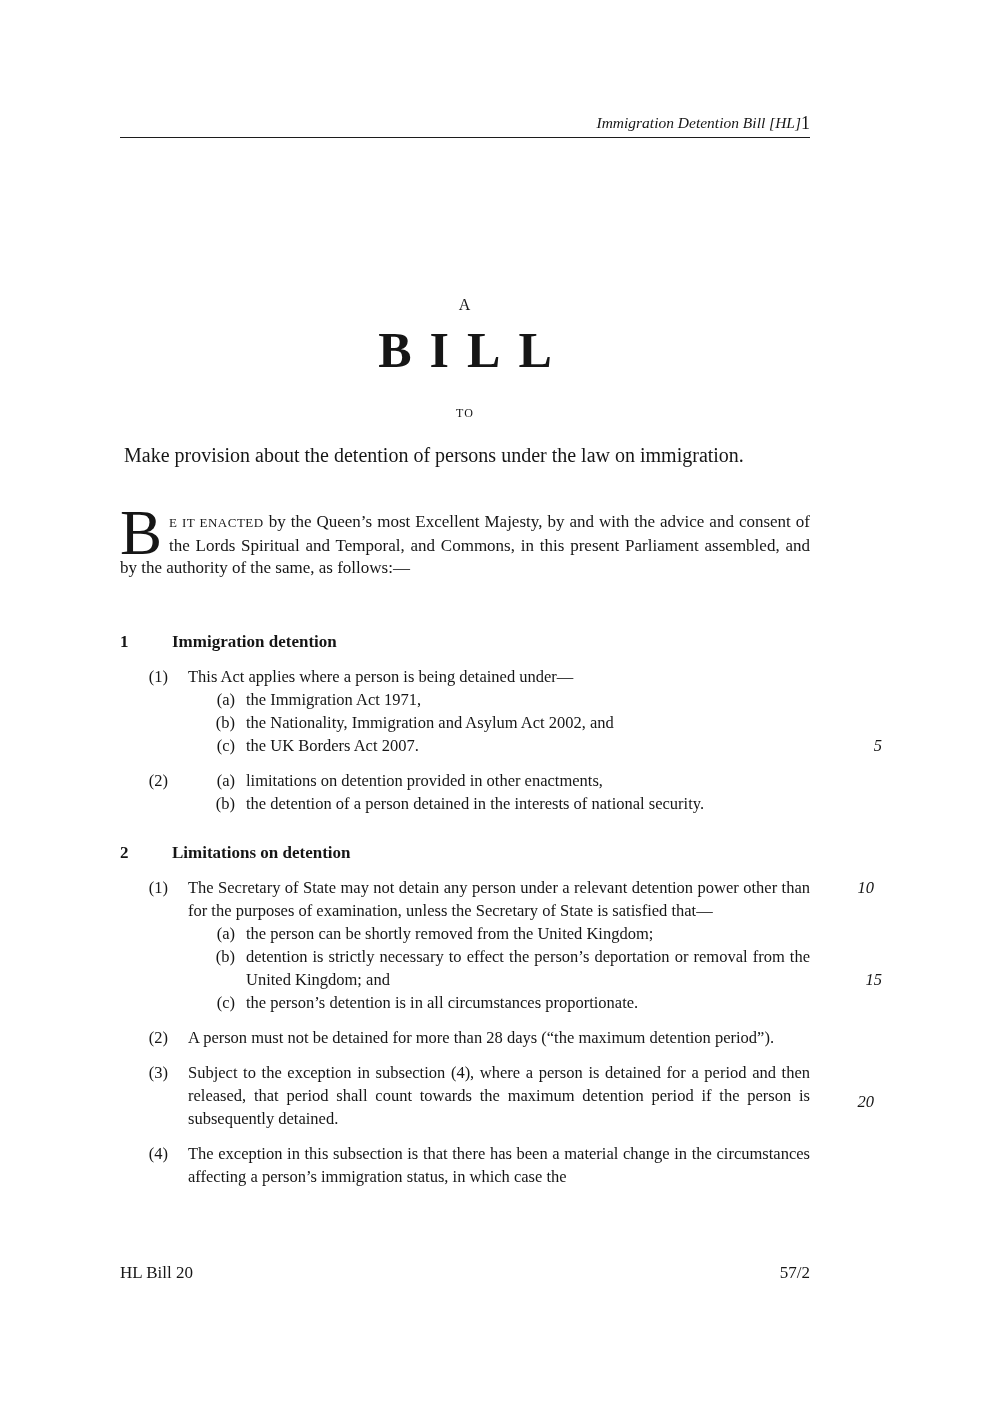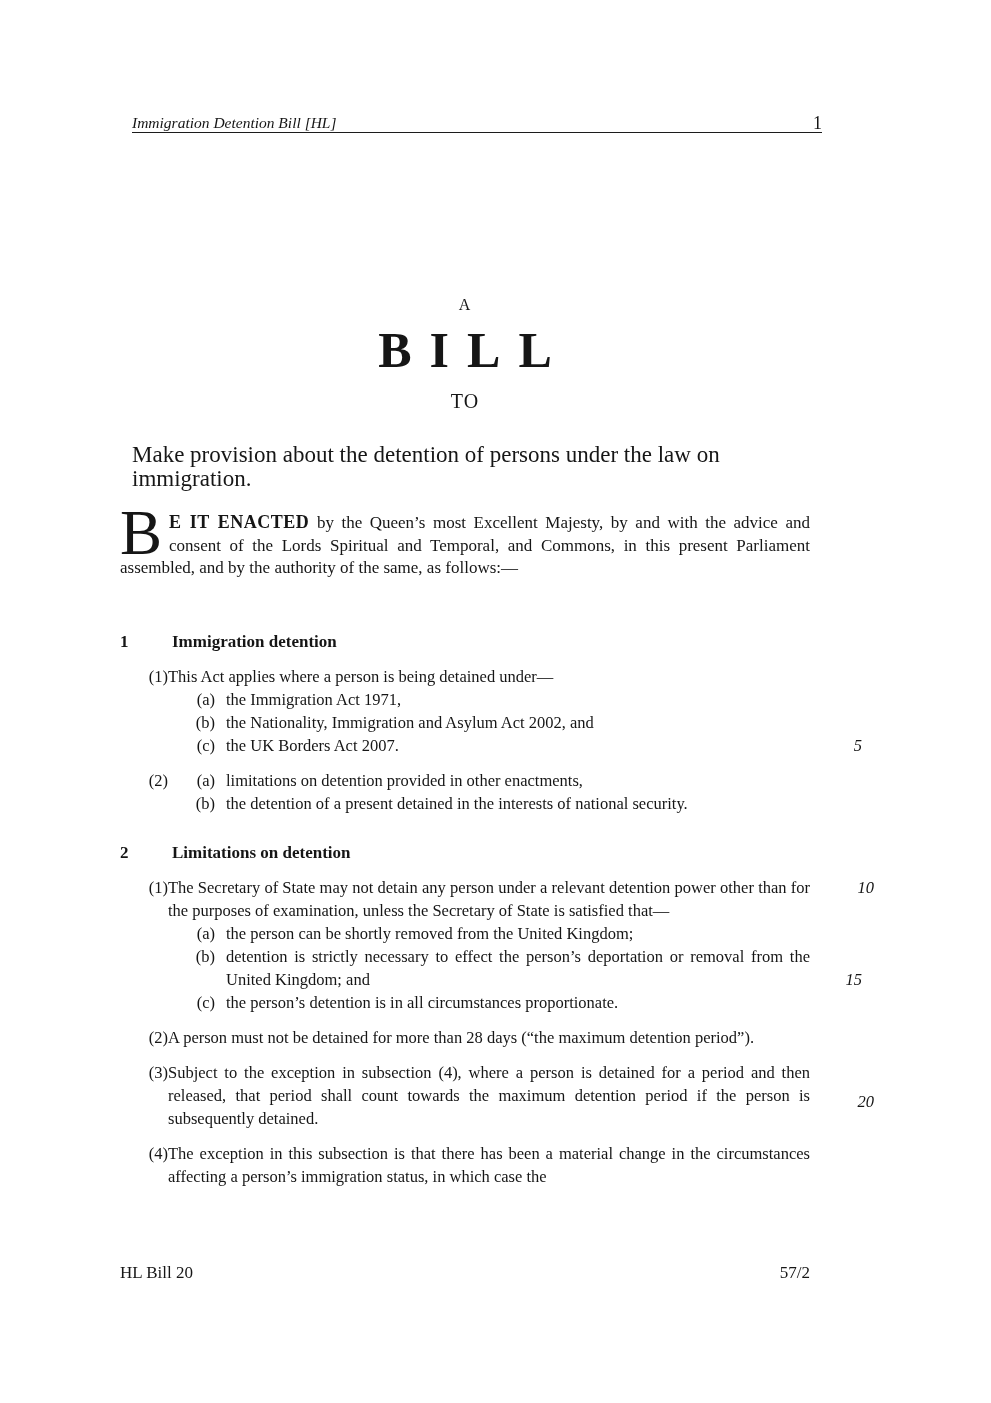--- a/index.html
+++ b/index.html
@@ -17,91 +17,92 @@
     position:absolute;
     left:120px;
     top:0;
     width:690px;
   }
 
   
   .running-header {
     position:absolute;
     top:114px;
-    left:12px;
+    left:0;
     width:690px;
     display:flex;
-    justify-content:space-between;
+    justify-content:flex-end;
     align-items:flex-end;
     border-bottom:1.5px solid #1c1c1c;
+    padding-bottom:5px;
   }
   .running-title { font-style:italic; font-size:15.5px; }
   .page-number { font-size:18px; line-height:1; }
 
   
   .masthead {
     position:absolute;
     top:296px;
     left:0;
     width:690px;
     text-align:center;
   }
   .article-label { font-size:16px; letter-spacing:1px; line-height:18px; }
   .bill-word {
     margin-top:11px;
     font-size:50px;
     font-weight:bold;
     line-height:50px;
   }
   .bill-word span { letter-spacing:18px; margin-right:-18px; }
-  .to-label { margin-top:17px; font-size:20px; letter-spacing:1px; line-height:18px;text-align:center; }
+  .to-label { margin-top:29px; font-size:12px; letter-spacing:1px; line-height:18px;text-align:center; }
 
   .long-title {
     position:absolute;
     top:443px;
-    left:12px;
-    width:690px;
-    font-size:23px;
+    left:4px;
+    width:690px;
+    font-size:20px;
     line-height:24px;
   }
 
   
   .enacting {
     position:absolute;
     top:511px;
     left:0;
     width:690px;
     font-size:17px;
     line-height:22.5px;
     text-align:justify;
   }
   .dropcap {
     float:left;
     font-size:63px;
     line-height:45px;
     padding-right:7px;
   }
-  .sc { font-size:18px; letter-spacing:0.5px;font-weight:bold; }
+  .sc { font-size:13px; letter-spacing:0.5px; }
 
   
   .clauses {
     position:absolute;
     top:630px;
     left:0;
     width:690px;
     font-size:16.5px;
     line-height:23px;
   }
   .clause-heading { display:flex; font-weight:bold; font-size:17px; margin-top:26px; }
   .clause-heading.first { margin-top:0; }
   .cnum { flex:none; width:52px; }
 
   .sub { display:flex; margin-top:12px; position:relative; }
   .snum { flex:none; width:48px; text-align:right; }
-  .sbody { flex:1; margin-left:0; text-align:justify; }
+  .sbody { flex:1; margin-left:20px; text-align:justify; }
   .para { display:flex; position:relative; }
   .pletter { flex:none; width:30px; margin-left:17px; text-align:right; }
   .ptext { flex:1; margin-left:11px; text-align:justify; }
 
   .lineno {
     position:absolute;
     width:54px;
     text-align:right;
     font-style:italic;
     font-size:16.5px;
@@ -174,21 +175,21 @@
 
       <div class="sub">
         <span class="snum">(2)</span>
         <div class="sbody">
           <div class="para">
             <span class="pletter">(a)</span>
             <span class="ptext">limitations on detention provided in other enactments,</span>
           </div>
           <div class="para">
             <span class="pletter">(b)</span>
-            <span class="ptext">the detention of a present detained in the interests of national security.</span>
+            <span class="ptext">the detention of a person detained in the interests of national security.</span>
           </div>
         </div>
       </div>
 
       <div class="clause-heading">
         <span class="cnum">2</span>
         <span>Limitations on detention</span>
       </div>
 
       <div class="sub">

